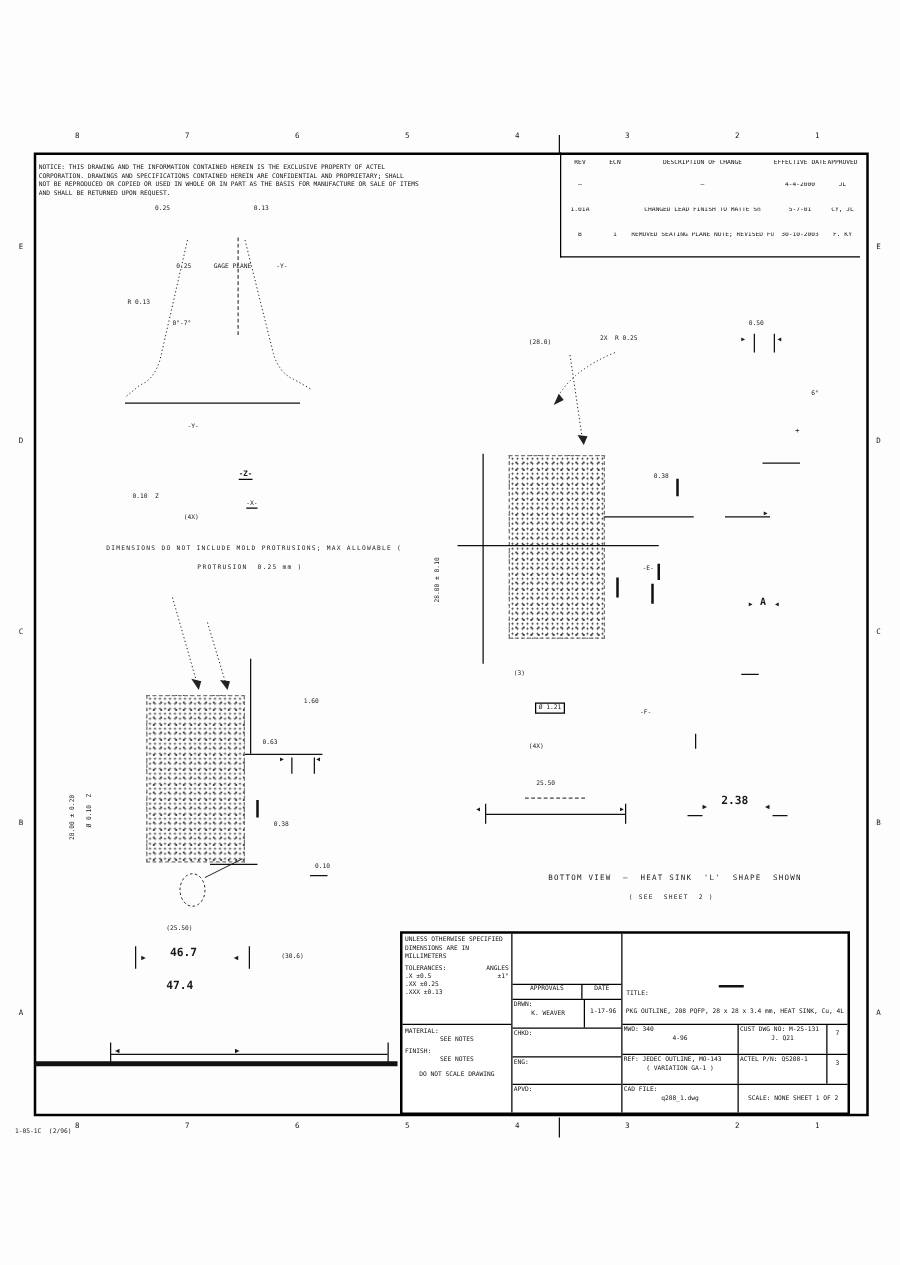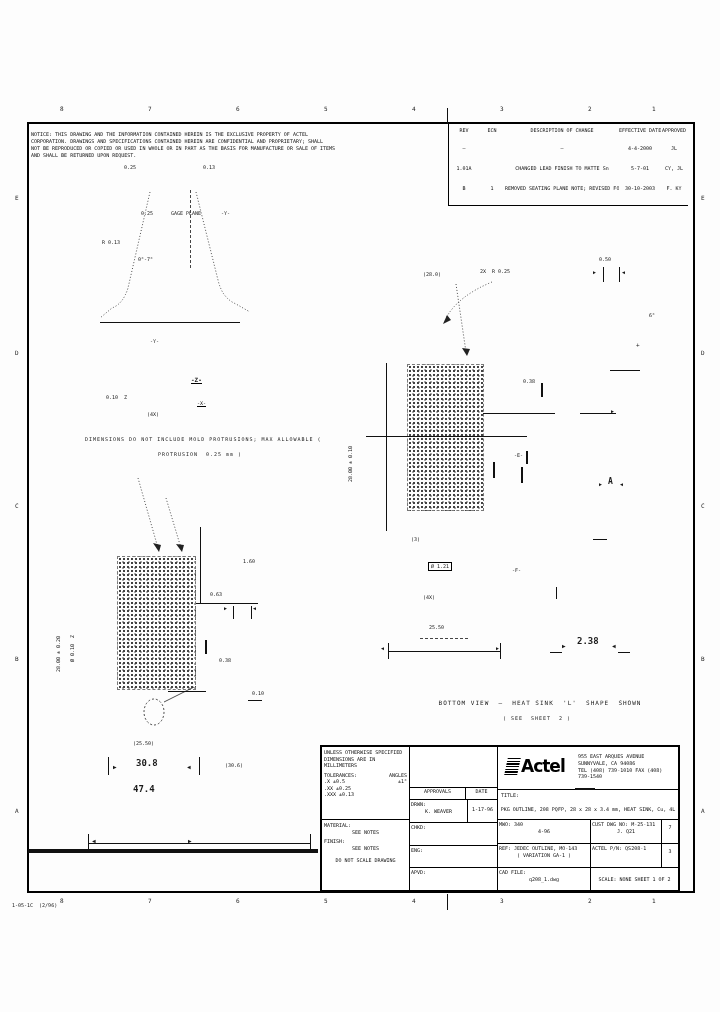--- a/index.html
+++ b/index.html
@@ -146,31 +146,20 @@
       </div>
       <div class="tb bb" style="left:0;top:99px;width:87px;height:22px;padding:1px;">
         <span>ENG:</span>
       </div>
       <div class="tb" style="left:0;top:121px;width:87px;height:22px;padding:1px;">
         <span>APVD:</span>
       </div>
     </div>
 
     <div class="tb" style="left:176px;top:0;width:180px;height:143px;">
-      <div class="tb bb" style="left:0;top:0;width:180px;height:43px;">
-        <div class="logo-wrap">
-          <div class="logo-bars"></div>
-          <span class="logo-text">Actel</span>
-        </div>
-        <div class="abs tiny" style="left:80px;top:6px;width:98px;">
-          <div>955 EAST ARQUES AVENUE</div>
-          <div>SUNNYVALE, CA 94086</div>
-          <div>TEL (408) 739-1010  FAX (408) 739-1540</div>
-        </div>
-      </div>
       <div class="tb bb" style="left:0;top:43px;width:180px;height:30px;">
         <span class="abs tiny" style="left:3px;top:2px;">TITLE:</span>
         <div class="abs tiny ctr" style="left:2px;top:16px;width:176px;white-space:nowrap;">PKG OUTLINE, 208 PQFP, 28 x 28 x 3.4 mm, HEAT SINK, Cu, 4L</div>
       </div>
       <div class="tb bb" style="left:0;top:73px;width:180px;height:24px;display:flex;">
         <div class="br" style="width:90px;padding:1px;">
           <span>MWO: 340</span>
           <div class="ctr">4-96</div>
         </div>
         <div style="flex:1;padding:1px;">
@@ -278,21 +267,21 @@
     <span class="ann" style="left: 210px; top: 592px; font-size: 5px;">0.63</span>
     <span class="ann" style="left: 243px; top: 559px; font-size: 5px;">1.60</span>
     <span class="ann" style="left: 224px; top: 606px; font-size: 5px;">▶</span>
     <span class="ann" style="left: 253px; top: 606px; font-size: 5px;">◀</span>
     <span class="ann" style="left: 219px; top: 658px; font-size: 5px;">0.38</span>
     <span class="ann" style="left: 252px; top: 691px; font-size: 5px;">0.10</span>
     <span class="ann" style="left: 56px; top: 672px; font-size: 5px; transform: rotate(-90deg);">28.00 ± 0.20</span>
     <span class="ann" style="left: 70px; top: 662px; font-size: 5px; transform: rotate(-90deg);">Ø 0.10  Z</span>
     <span class="ann" style="left: 133px; top: 741px; font-size: 5px;">(25.50)</span>
     <span class="ann" style="left: 113px; top: 764px; font-size: 6px;">▶</span>
-    <span class="ann" style="left: 136px; top: 759px; font-size: 9px; font-weight: bold;">30.8</span>
+    <span class="ann" style="left: 136px; top: 759px; font-size: 9px; font-weight: bold;">46.7</span>
     <span class="ann" style="left: 187px; top: 764px; font-size: 6px;">◀</span>
     <span class="ann" style="left: 133px; top: 785px; font-size: 9px; font-weight: bold;">47.4</span>
     <span class="ann" style="left: 225px; top: 763px; font-size: 5px;">(30.6)</span>
     <span class="ann" style="left: 92px; top: 838px; font-size: 6px;">◀</span>
     <span class="ann" style="left: 188px; top: 838px; font-size: 6px;">▶</span>
     <span class="ann" style="left: 423px; top: 272px; font-size: 5px;">(28.0)</span>
     <span class="ann" style="left: 480px; top: 269px; font-size: 5px;">2X  R 0.25</span>
     <span class="ann" style="left: 599px; top: 257px; font-size: 5px;">0.50</span>
     <span class="ann" style="left: 593px; top: 270px; font-size: 5px;">▶</span>
     <span class="ann" style="left: 622px; top: 270px; font-size: 5px;">◀</span>

